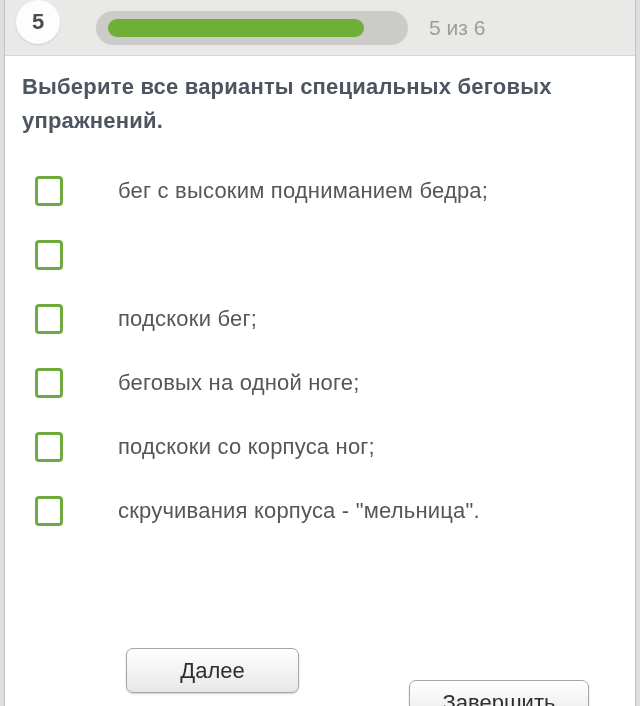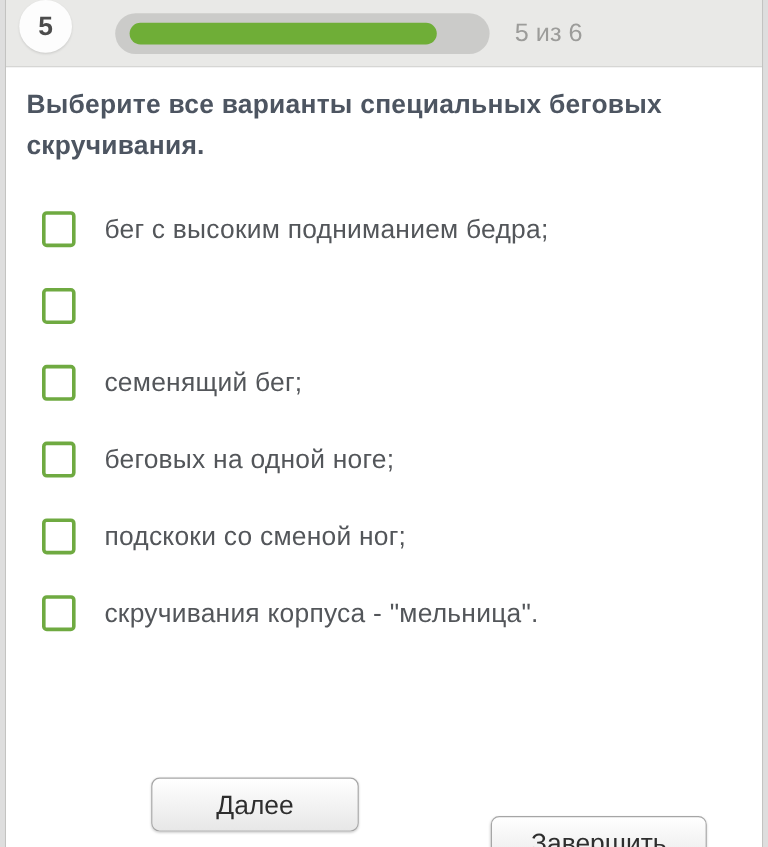--- a/index.html
+++ b/index.html
@@ -65,20 +65,21 @@
   }
   
   .options {
     padding: 38px 0 0 30px;
   }
   .option-row {
     display: flex;
     align-items: center;
     margin-bottom: 34px;
     cursor: pointer;
+    gap: 31px;
   }
   .checkbox {
     width: 28px; height: 30px;
     border: 3px solid #6faa41;
     border-radius: 4px;
     background: #ffffff;
     flex: 0 0 auto;
   }
   .option-label {
     margin-left: 24px;
@@ -115,41 +116,41 @@
   <div class="header">
     <div class="q-number-circle">
       <span>5</span>
     </div>
     <div class="progress-track">
       <div class="progress-fill" style="width:82%"></div>
     </div>
     <div class="progress-label">5 из 6</div>
   </div>
 
-  <div class="question">Выберите все варианты специальных беговых скручивания.</div>
+  <div class="question">Выберите все варианты специальных беговых упражнений.</div>
 
   <div class="options">
     <div class="option-row">
       <span class="checkbox" role="checkbox" aria-checked="false"></span>
       <span class="option-label">бег с высоким подниманием бедра;</span>
     </div>
     <div class="option-row">
       <span class="checkbox" role="checkbox" aria-checked="false"></span>
     </div>
     <div class="option-row">
       <span class="checkbox" role="checkbox" aria-checked="false"></span>
-      <span class="option-label">семенящий бег;</span>
+      <span class="option-label">подскоки бег;</span>
     </div>
     <div class="option-row">
       <span class="checkbox" role="checkbox" aria-checked="false"></span>
       <span class="option-label">беговых на одной ноге;</span>
     </div>
     <div class="option-row">
       <span class="checkbox" role="checkbox" aria-checked="false"></span>
-      <span class="option-label">подскоки со сменой ног;</span>
+      <span class="option-label">подскоки со корпуса ног;</span>
     </div>
     <div class="option-row">
       <span class="checkbox" role="checkbox" aria-checked="false"></span>
       <span class="option-label">скручивания корпуса - "мельница".</span>
     </div>
   </div>
 
   <div class="footer">
     <button class="btn btn-next">Далее</button>
     <button class="btn btn-finish">Завершить</button>

